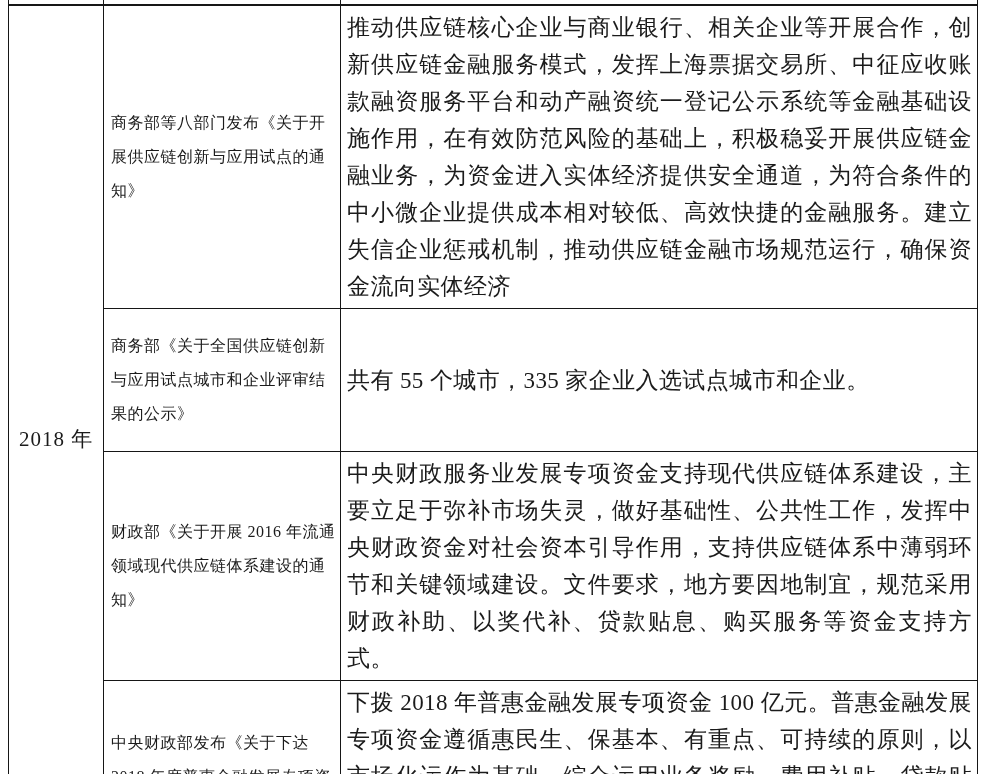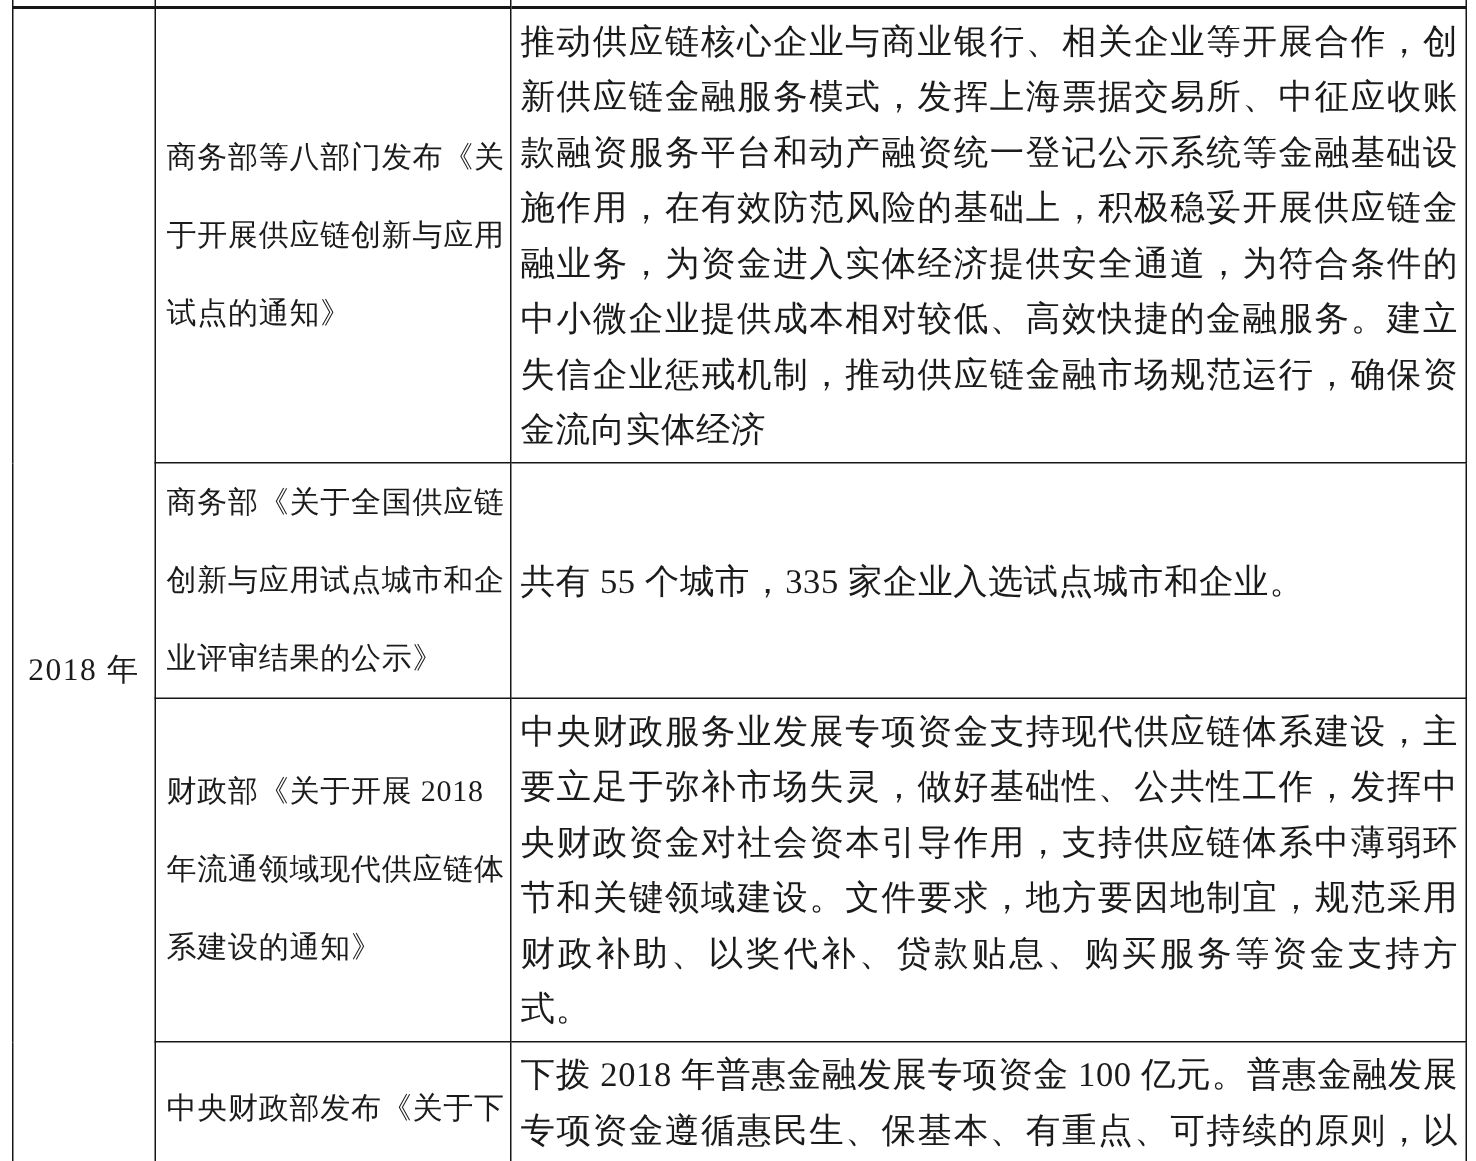--- a/index.html
+++ b/index.html
@@ -50,22 +50,22 @@
   tr.row-3 td { height: 183px; }
   tr.row-4 td { height: 180px; }
 
   td.year-cell {
     text-align: center;
     font-size: 21px;
     letter-spacing: 1px;
     padding: 0;
   }
   td.policy-cell {
-    font-size: 20px;
-    line-height: 52px;
+    font-size: 16px;
+    line-height: 34px;
     letter-spacing: 0.5px;
     padding: 0 3px 0 7px;
     text-align: left;
   }
   td.desc-cell {
     font-size: 23px;
     line-height: 37px;
     letter-spacing: 0.4px;
     padding: 3px 5px 3px 6px;
     text-align: justify;
@@ -92,21 +92,21 @@
       <tr class="row-1">
         <td class="year-cell" rowspan="4">2018 年</td>
         <td class="policy-cell">商务部等八部门发布《关于开展供应链创新与应用试点的通知》</td>
         <td class="desc-cell">推动供应链核心企业与商业银行、相关企业等开展合作，创新供应链金融服务模式，发挥上海票据交易所、中征应收账款融资服务平台和动产融资统一登记公示系统等金融基础设施作用，在有效防范风险的基础上，积极稳妥开展供应链金融业务，为资金进入实体经济提供安全通道，为符合条件的中小微企业提供成本相对较低、高效快捷的金融服务。建立失信企业惩戒机制，推动供应链金融市场规范运行，确保资金流向实体经济</td>
       </tr>
       <tr class="row-2">
         <td class="policy-cell">商务部《关于全国供应链创新与应用试点城市和企业评审结果的公示》</td>
         <td class="desc-cell">共有 55 个城市，335 家企业入选试点城市和企业。</td>
       </tr>
       <tr class="row-3">
-        <td class="policy-cell">财政部《关于开展 2018 年流通领域现代供应链体系建设的通知》</td>
+        <td class="policy-cell">财政部《关于开展 2016 年流通领域现代供应链体系建设的通知》</td>
         <td class="desc-cell">中央财政服务业发展专项资金支持现代供应链体系建设，主要立足于弥补市场失灵，做好基础性、公共性工作，发挥中央财政资金对社会资本引导作用，支持供应链体系中薄弱环节和关键领域建设。文件要求，地方要因地制宜，规范采用财政补助、以奖代补、贷款贴息、购买服务等资金支持方式。</td>
       </tr>
       <tr class="row-4">
         <td class="policy-cell">中央财政部发布《关于下达 2018 年度普惠金融发展专项资金预算的通知》</td>
         <td class="desc-cell">下拨 2018 年普惠金融发展专项资金 100 亿元。普惠金融发展专项资金遵循惠民生、保基本、有重点、可持续的原则，以市场化运作为基础，综合运用业务奖励、费用补贴、贷款贴息、以奖代补等方式，引导地方各级人民政府、金融机构以及社会资金支持普惠金融发展，弥补市场失灵。</td>
       </tr>
     </tbody>
   </table>
 </div>
 

